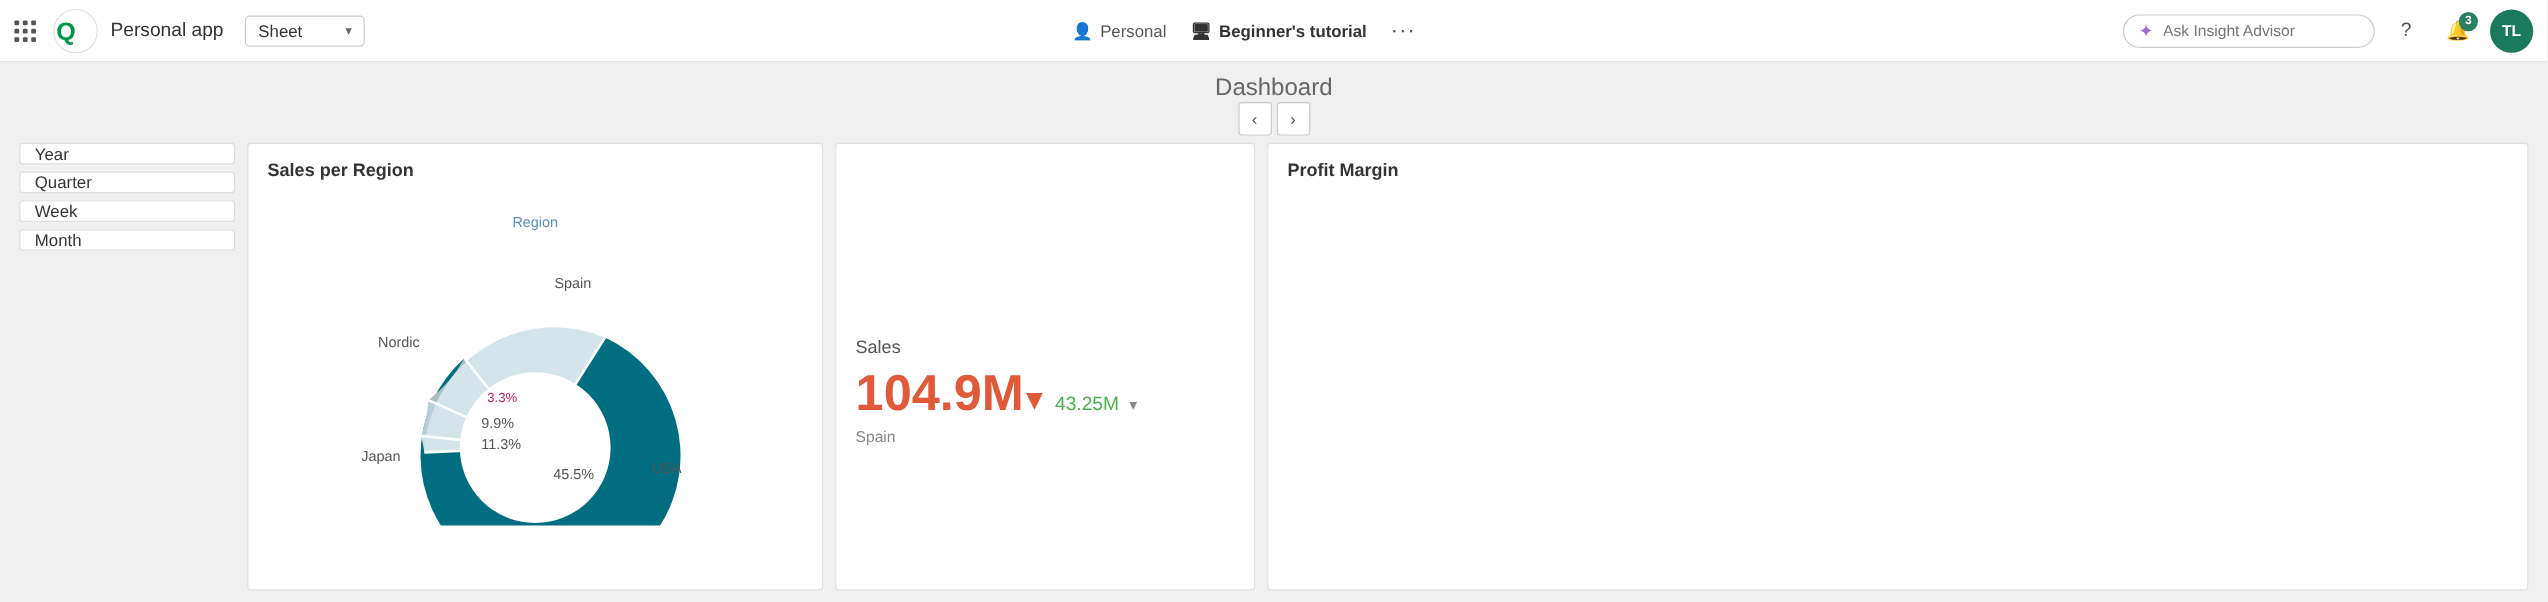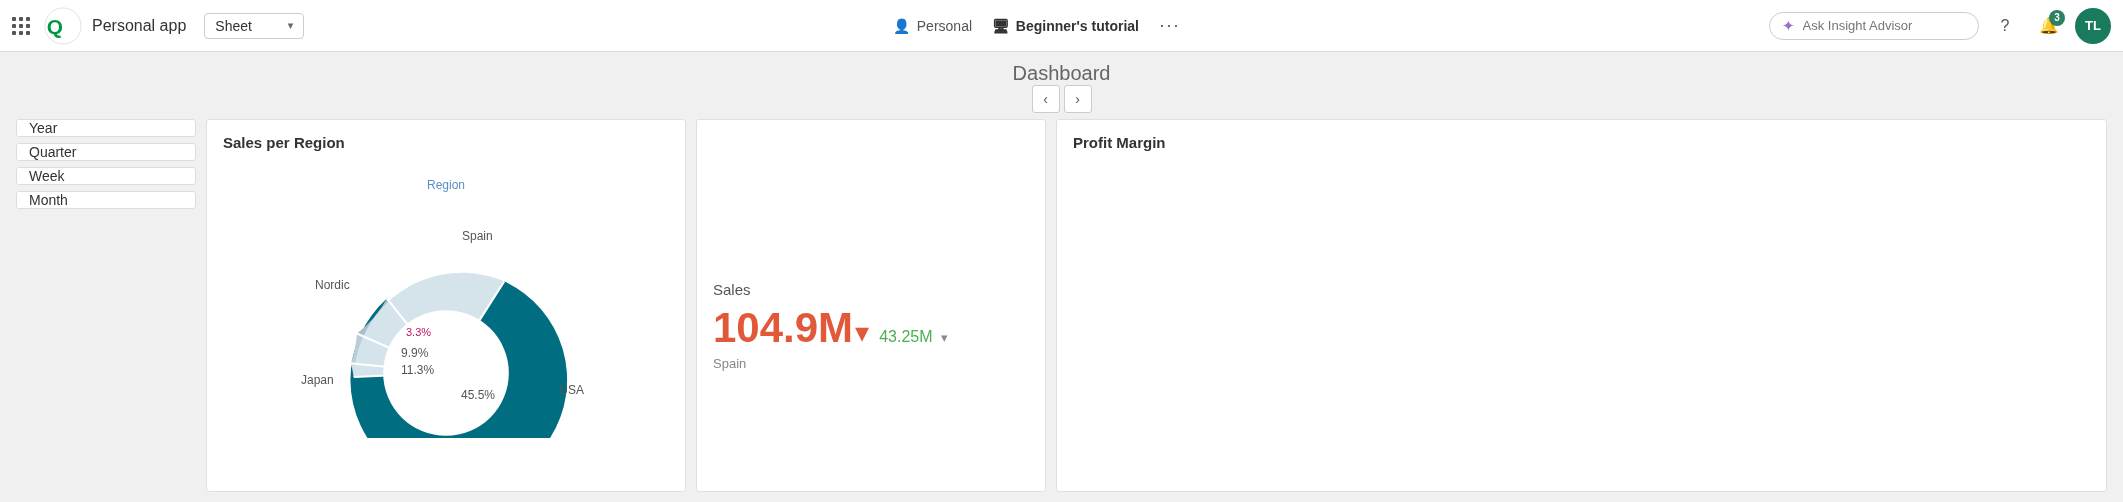--- a/index.html
+++ b/index.html
@@ -262,21 +262,21 @@
               <line x1="130" y1="180" x2="183.7" y2="95.4" stroke="white" stroke-width="2"></line>
               <line x1="130" y1="180" x2="75.5" y2="111.3" stroke="white" stroke-width="2"></line>
               <line x1="130" y1="180" x2="47.8" y2="143.5" stroke="white" stroke-width="2"></line>
               <line x1="130" y1="180" x2="42.1" y2="171.0" stroke="white" stroke-width="2"></line>
               <line x1="130" y1="180" x2="44.8" y2="183.7" stroke="white" stroke-width="2"></line>
             </svg>
 
             <div style="position:absolute; top:51px; left:55%; font-size:12px; color:#555;">Spain</div>
             <div style="position:absolute; top:100px; left:29px; font-size:12px; color:#555;">Nordic</div>
             <div style="position:absolute; top:195px; left:15px; font-size:12px; color:#555;">Japan</div>
-            <div style="position:absolute; top:205px; right:22px; font-size:12px; color:#555;text-align:center;">USA</div>
+            <div style="position:absolute; top:205px; right:38px; font-size:12px; color:#555;text-align:center;">USA</div>
 
             <div style="position:absolute; top:148px; left:120px; font-size:11px; color:#be185d;">3.3%</div>
             <div style="position:absolute; top:168px; left:115px; font-size:12px; color:#555;">9.9%</div>
             <div style="position:absolute; top:185px; left:115px; font-size:12px; color:#555;">11.3%</div>
             <div style="position:absolute; top:210px; left:175px; font-size:12px; color:#555;">45.5%</div>
           </div>
         </div>
       </div>
 
       <div class="total-sales-card">

